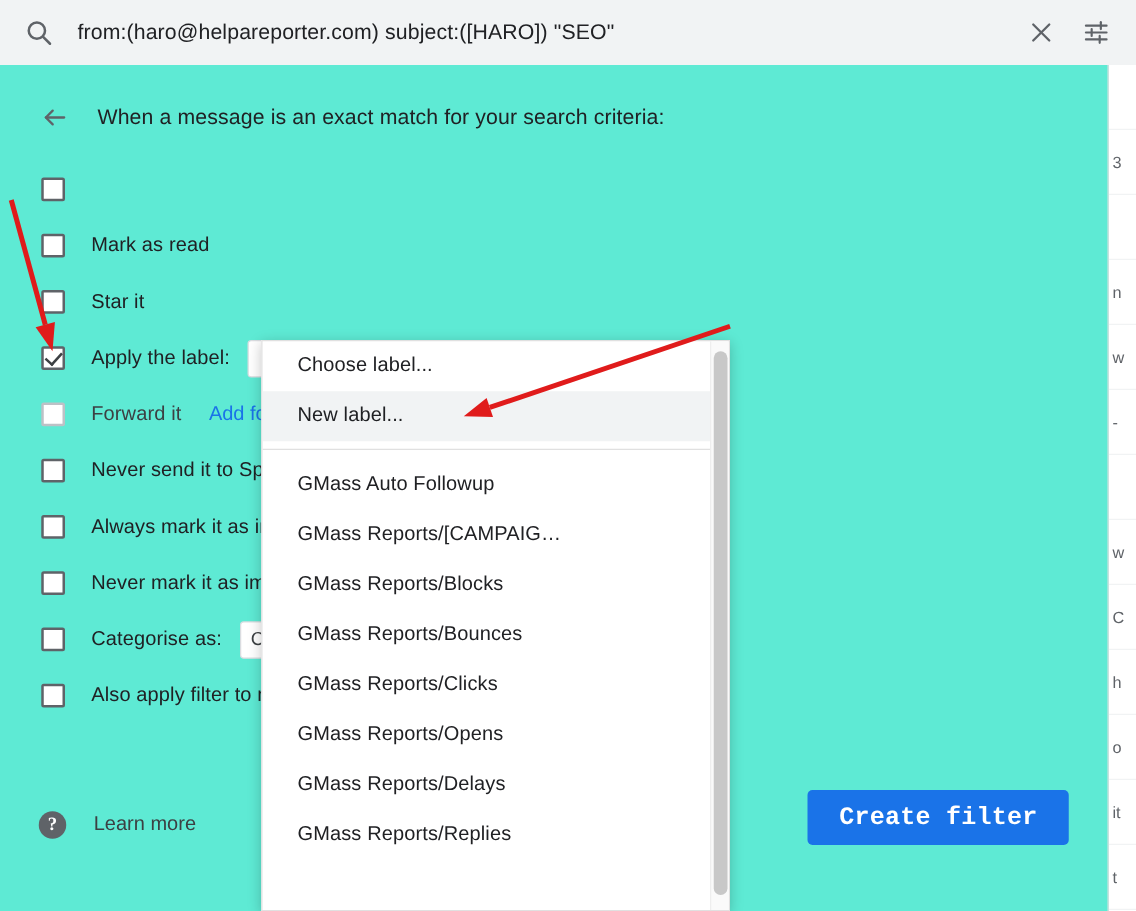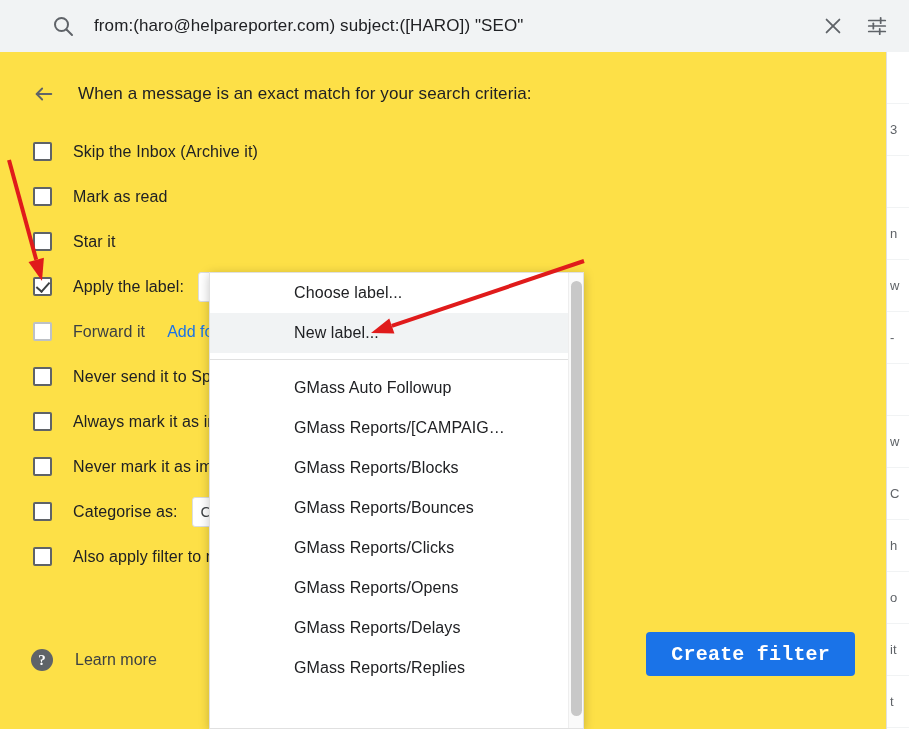--- a/index.html
+++ b/index.html
@@ -24,35 +24,35 @@
     border-bottom: 1px solid #f1f3f4;
     font-size: 13px; color: #5f6368;
     padding: 18px 0 0 3px;
     white-space: nowrap; overflow: hidden;
   }
 
   
   .searchbar {
     position: absolute; left: 0; top: 0; width: 909px; height: 52px;
     background: #f1f3f4;
-    display: flex; align-items: center; padding-left: 32px;
+    display: flex; align-items: center;
   }
   .search-icon-wrap { width: 62px; display: flex; justify-content: center; align-items: center; }
   .search-text {
     flex: 1; font-size: 17px; color: #202124; letter-spacing: 0.1px;
     white-space: nowrap; overflow: hidden;
   }
   .sb-btn { width: 44px; display: flex; justify-content: center; align-items: center; cursor: pointer; }
   .sb-right { margin-right: 10px; }
 
   
   .panel {
     position: absolute; left: 0; top: 52px;
     width: 887px; height: 677px;
-    background: #fde047;
+    background: #5eead4;
     border-right: 1px solid #e0e0e0;
     overflow: hidden;
   }
   .panel-header {
     position: absolute; left: 0; top: 26px; width: 100%;
     display: flex; align-items: center;
   }
   .back-btn { width: 32px; height: 32px; margin-left: 28px; display:flex; align-items:center; justify-content:center; cursor:pointer; }
   .panel-title { margin-left: 18px; font-size: 17px; color: #202124; letter-spacing: 0.1px; }
 
@@ -110,21 +110,21 @@
     position: absolute; left: 209px; top: 272px;
     width: 375px; height: 457px;
     background: #fff;
     border: 1px solid #e0e0e0;
     box-shadow: 0 2px 10px rgba(0,0,0,0.22);
     overflow: hidden;
   }
   .dd-inner { position: absolute; left: 0; top: 0; width: 360px; }
   .dd-item {
     height: 40px; display: flex; align-items: center;
-    padding-left: 84px; font-size: 16px; color: #202124;
+    padding-left: 28px; font-size: 16px; color: #202124;
     white-space: nowrap; cursor: pointer; letter-spacing: 0.1px;
   }
   .dd-item.hl { background: #f1f3f4; }
   .dd-sep { height: 1px; background: #e0e0e0; margin: 6px 0 8px 0; }
   .dd-scroll {
     position: absolute; right: 0; top: 0; width: 15px; height: 100%;
     background: #fafafa; border-left: 1px solid #eee;
     cursor: pointer;
   }
   .dd-thumb {
@@ -189,21 +189,20 @@
           <line x1="20" y1="12" x2="4" y2="12"></line>
             <polyline points="10,6 4,12 10,18"></polyline>
         </svg>
       </div>
       <div class="panel-title">When a message is an exact match for your search criteria:</div>
     </div>
 
     <div class="rows" id="rows">
         <div class="frow">
           <div class="cbox"></div>
-          <div class="flabel">Skip the Inbox (Archive it)</div>
         </div>
         <div class="frow">
           <div class="cbox"></div>
           <div class="flabel">Mark as read</div>
         </div>
         <div class="frow">
           <div class="cbox"></div>
           <div class="flabel">Star it</div>
         </div>
         <div class="frow">

